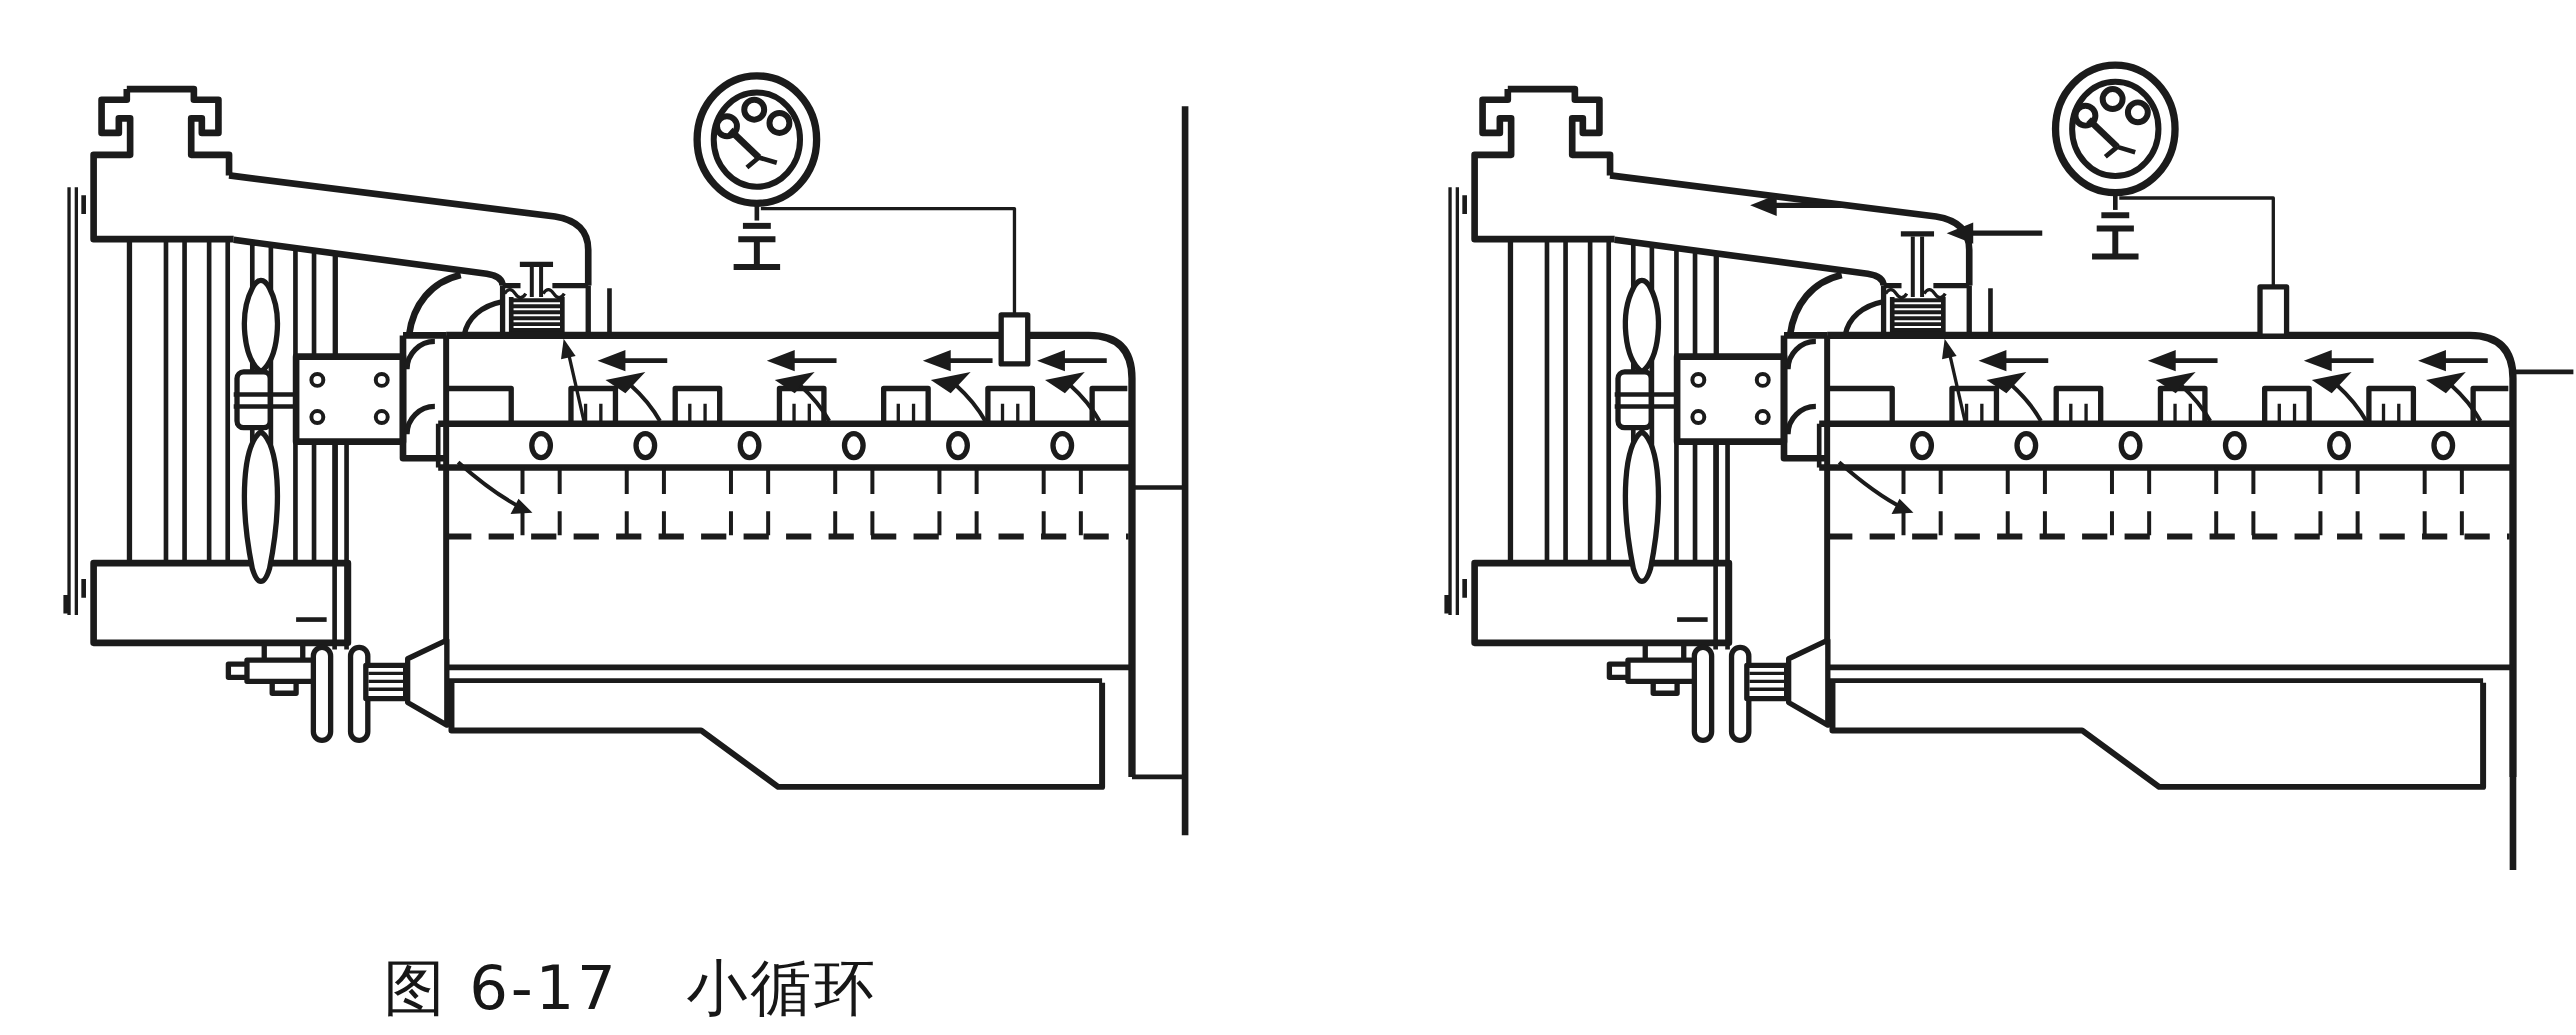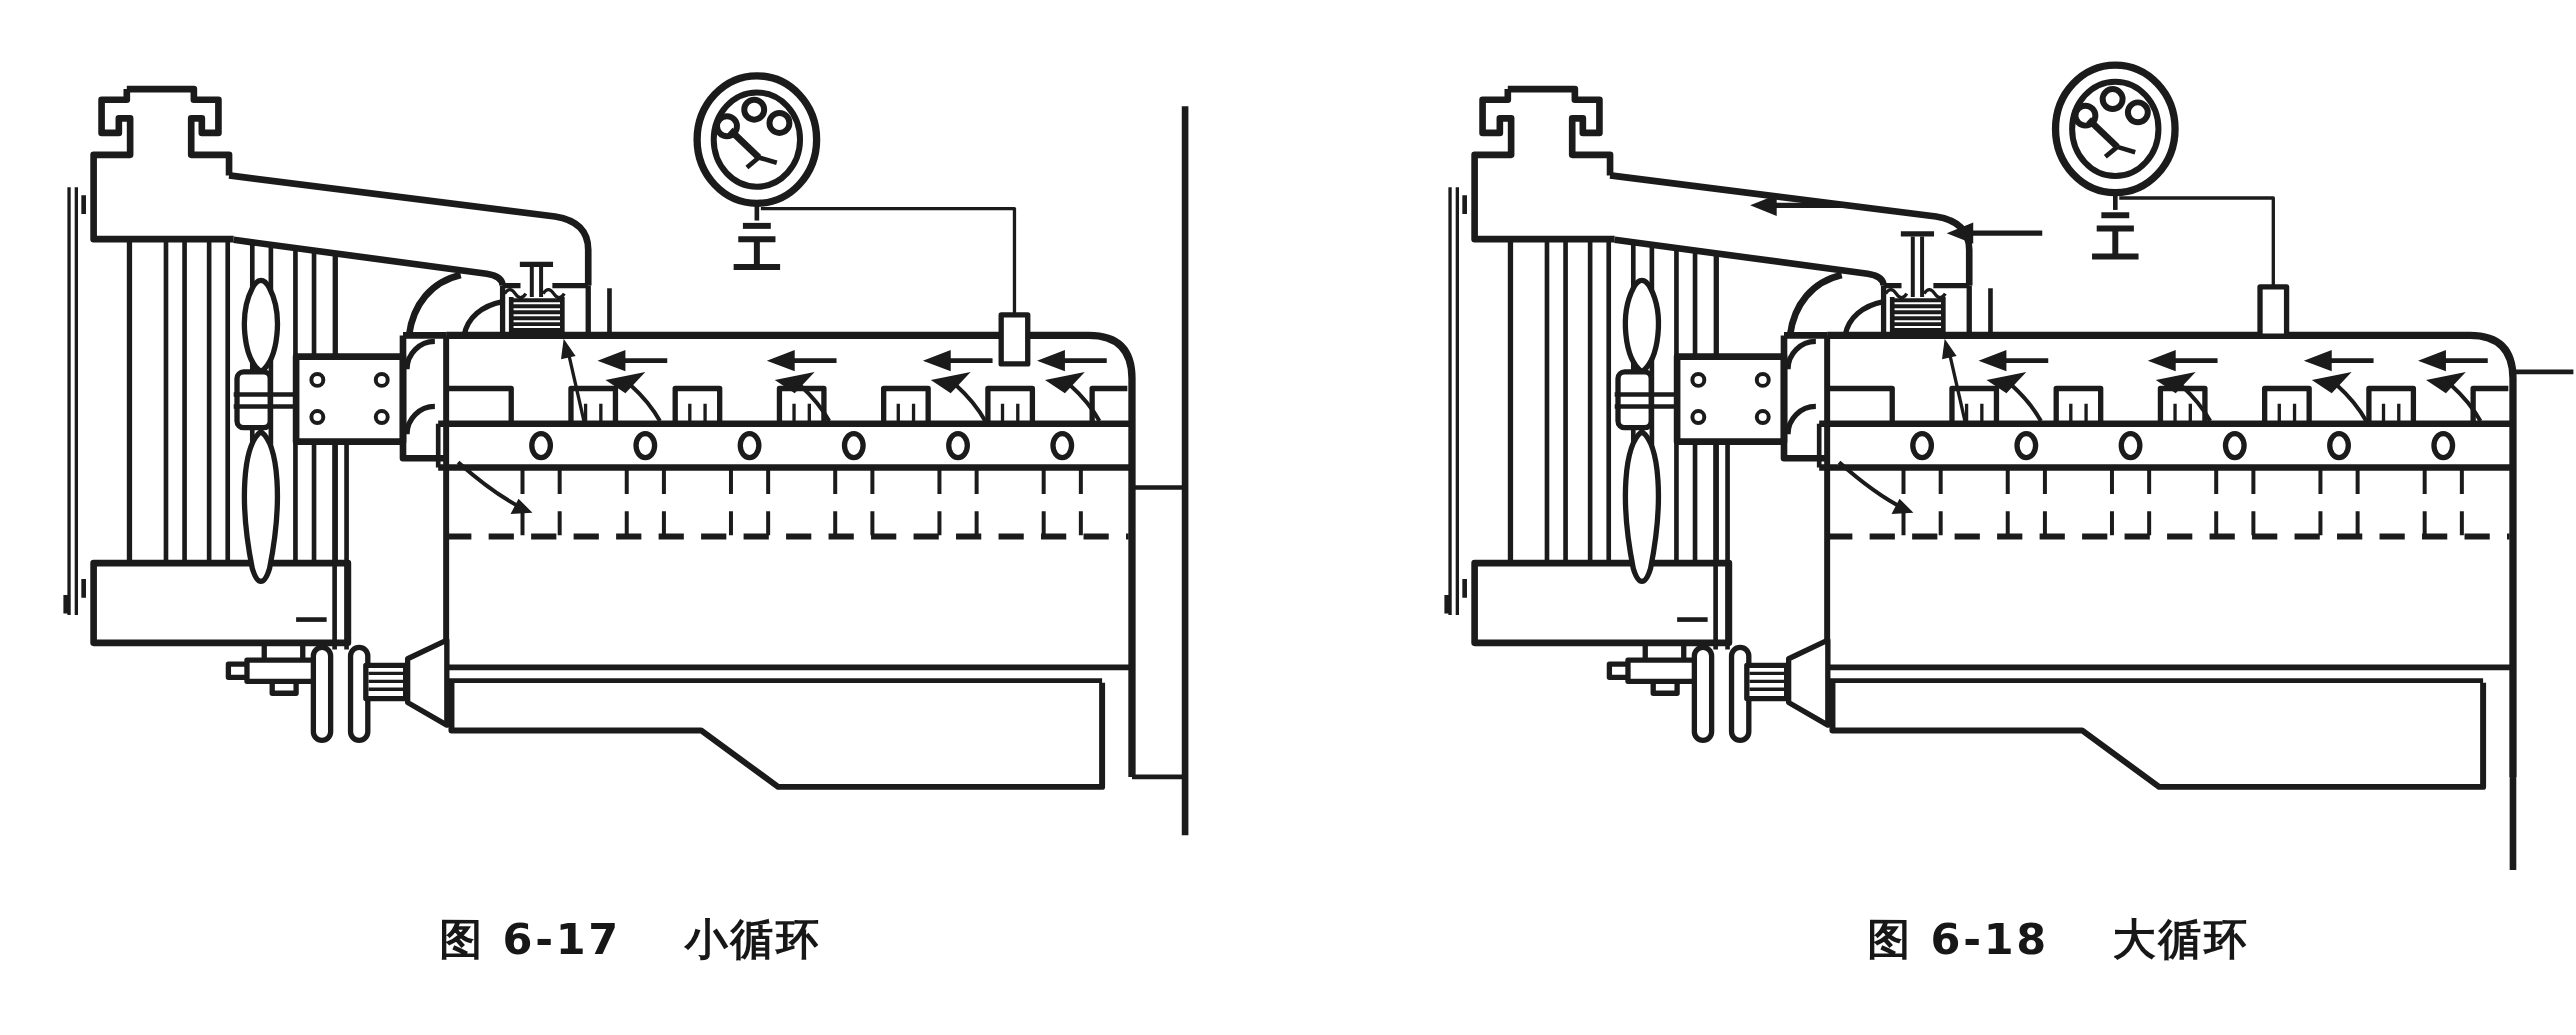--- a/index.html
+++ b/index.html
@@ -1,22 +1,22 @@
 <!DOCTYPE html>
 <html style="font-size:10.6px"><head>
 <meta charset="utf-8">
 <style>
   html,body{margin:0;padding:0;background:#e8e8e8;}
   .page{position:relative;width:2576px;height:1036px;background:#ffffff;overflow:hidden;
         font-family:"Liberation Sans","DejaVu Sans",sans-serif;}
   .fig-svg{position:absolute;top:0;}
   #fig1-svg{left:0;}
   #fig2-svg{left:1381px;}
-  .caption{position:absolute;top:911px;width:757px;text-align:center;
-           font-size:43px;font-weight:bold;color:#171717;letter-spacing:2.7px;
+  .caption{position:absolute;top:948px;width:757px;text-align:center;
+           font-size:61px;font-weight:normal;color:#171717;letter-spacing:2.7px;
            font-family:"DejaVu Sans","Liberation Sans",sans-serif;white-space:nowrap;}
   #cap1{left:252px;} #cap2{left:1680px;}
   .caption .fig-label{margin-right:46px;}
   svg{display:block;}
 </style>
 </head>
 <body>
 
 <div class="page">
 
@@ -172,19 +172,15 @@
       <path stroke-width="10" d="M1705,1170 V1345"></path>
       <path stroke-width="7" d="M1705,1345 H1772"></path>
     </g>
   </g>
 </svg>
 
 <div class="caption" id="cap1">
   <span class="fig-label">图 6-17</span>
   <span class="fig-title">小循环</span>
 </div>
-<div class="caption" id="cap2">
-  <span class="fig-label">图 6-18</span>
-  <span class="fig-title">大循环</span>
-</div>
 
 </div>
 
 
 </body></html>

